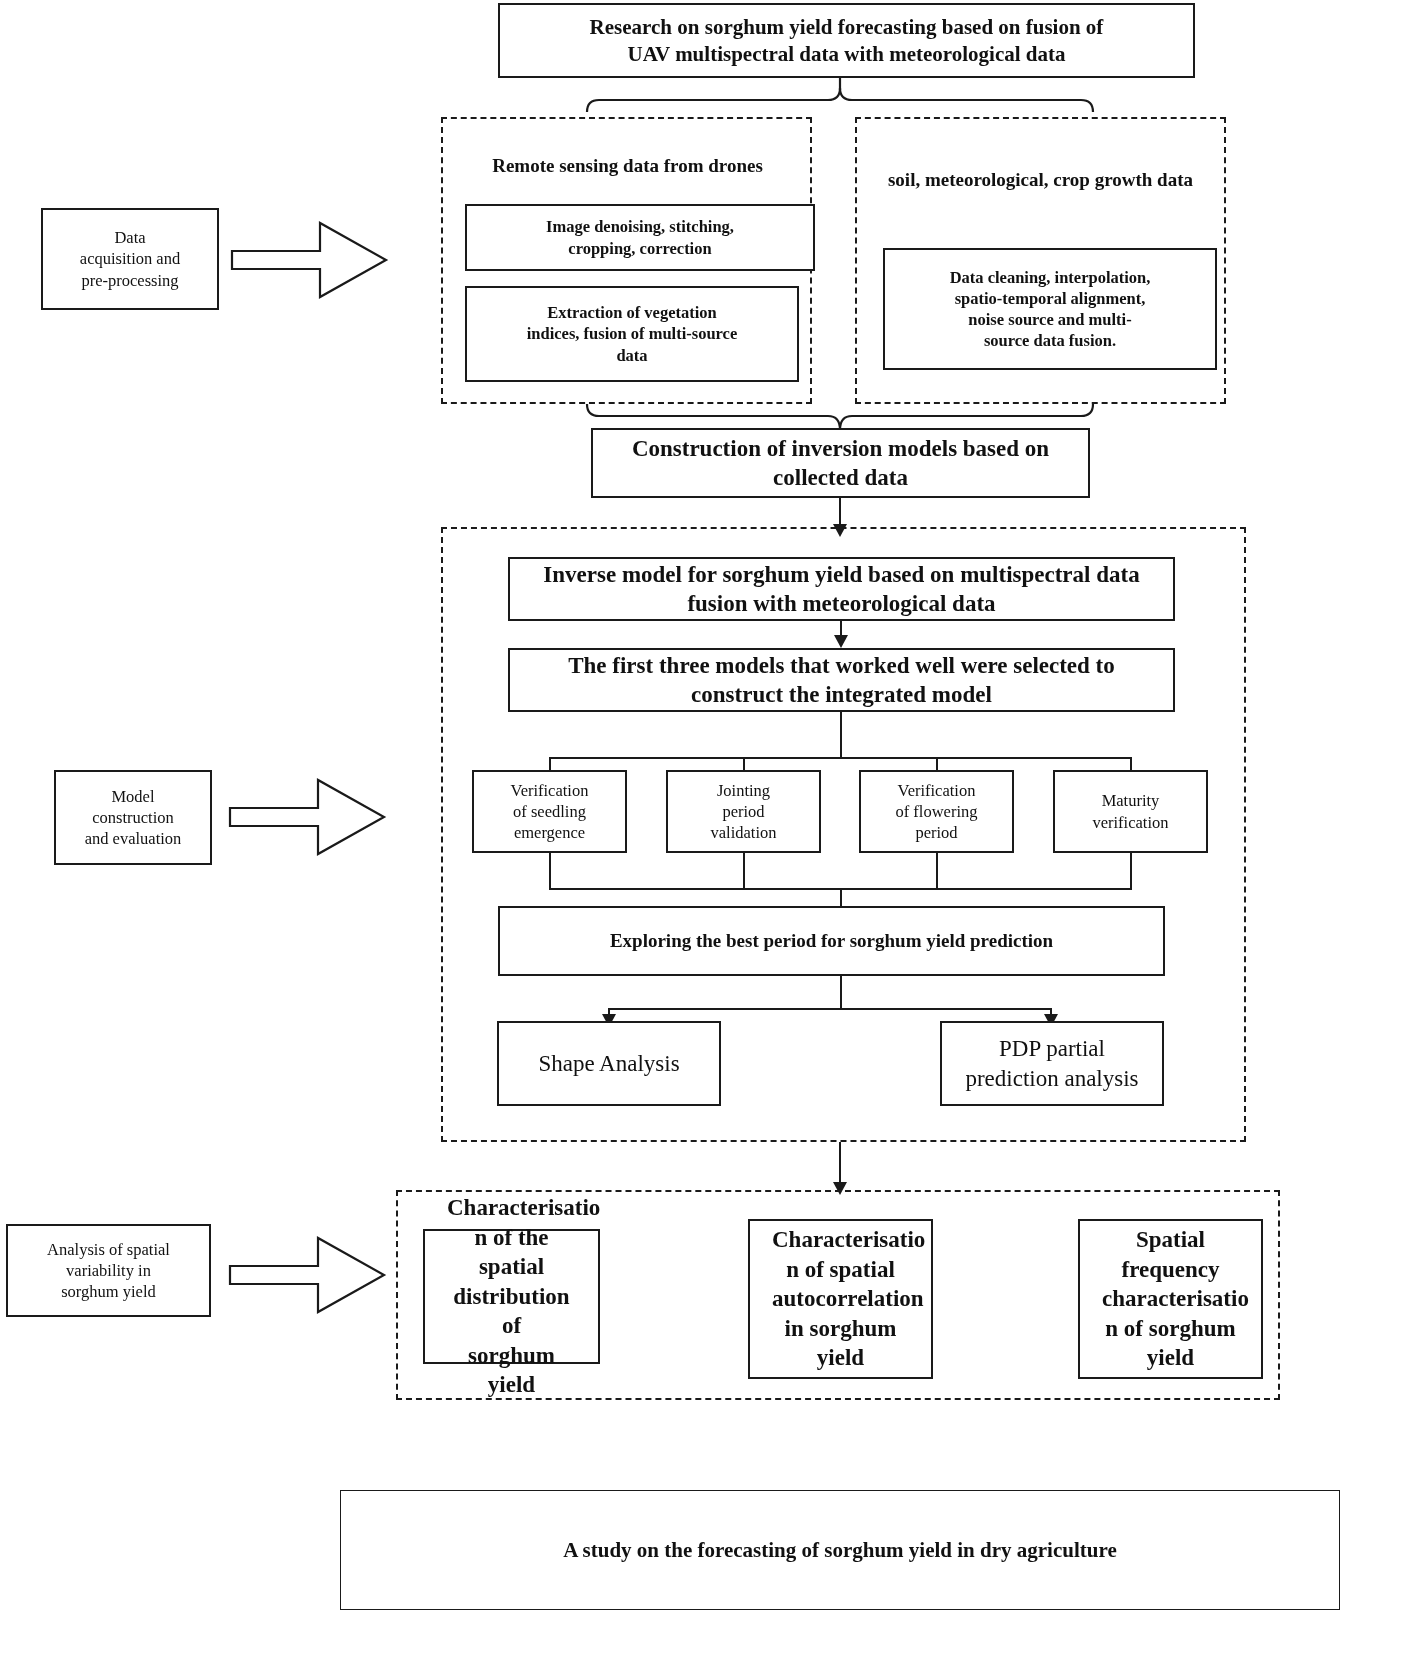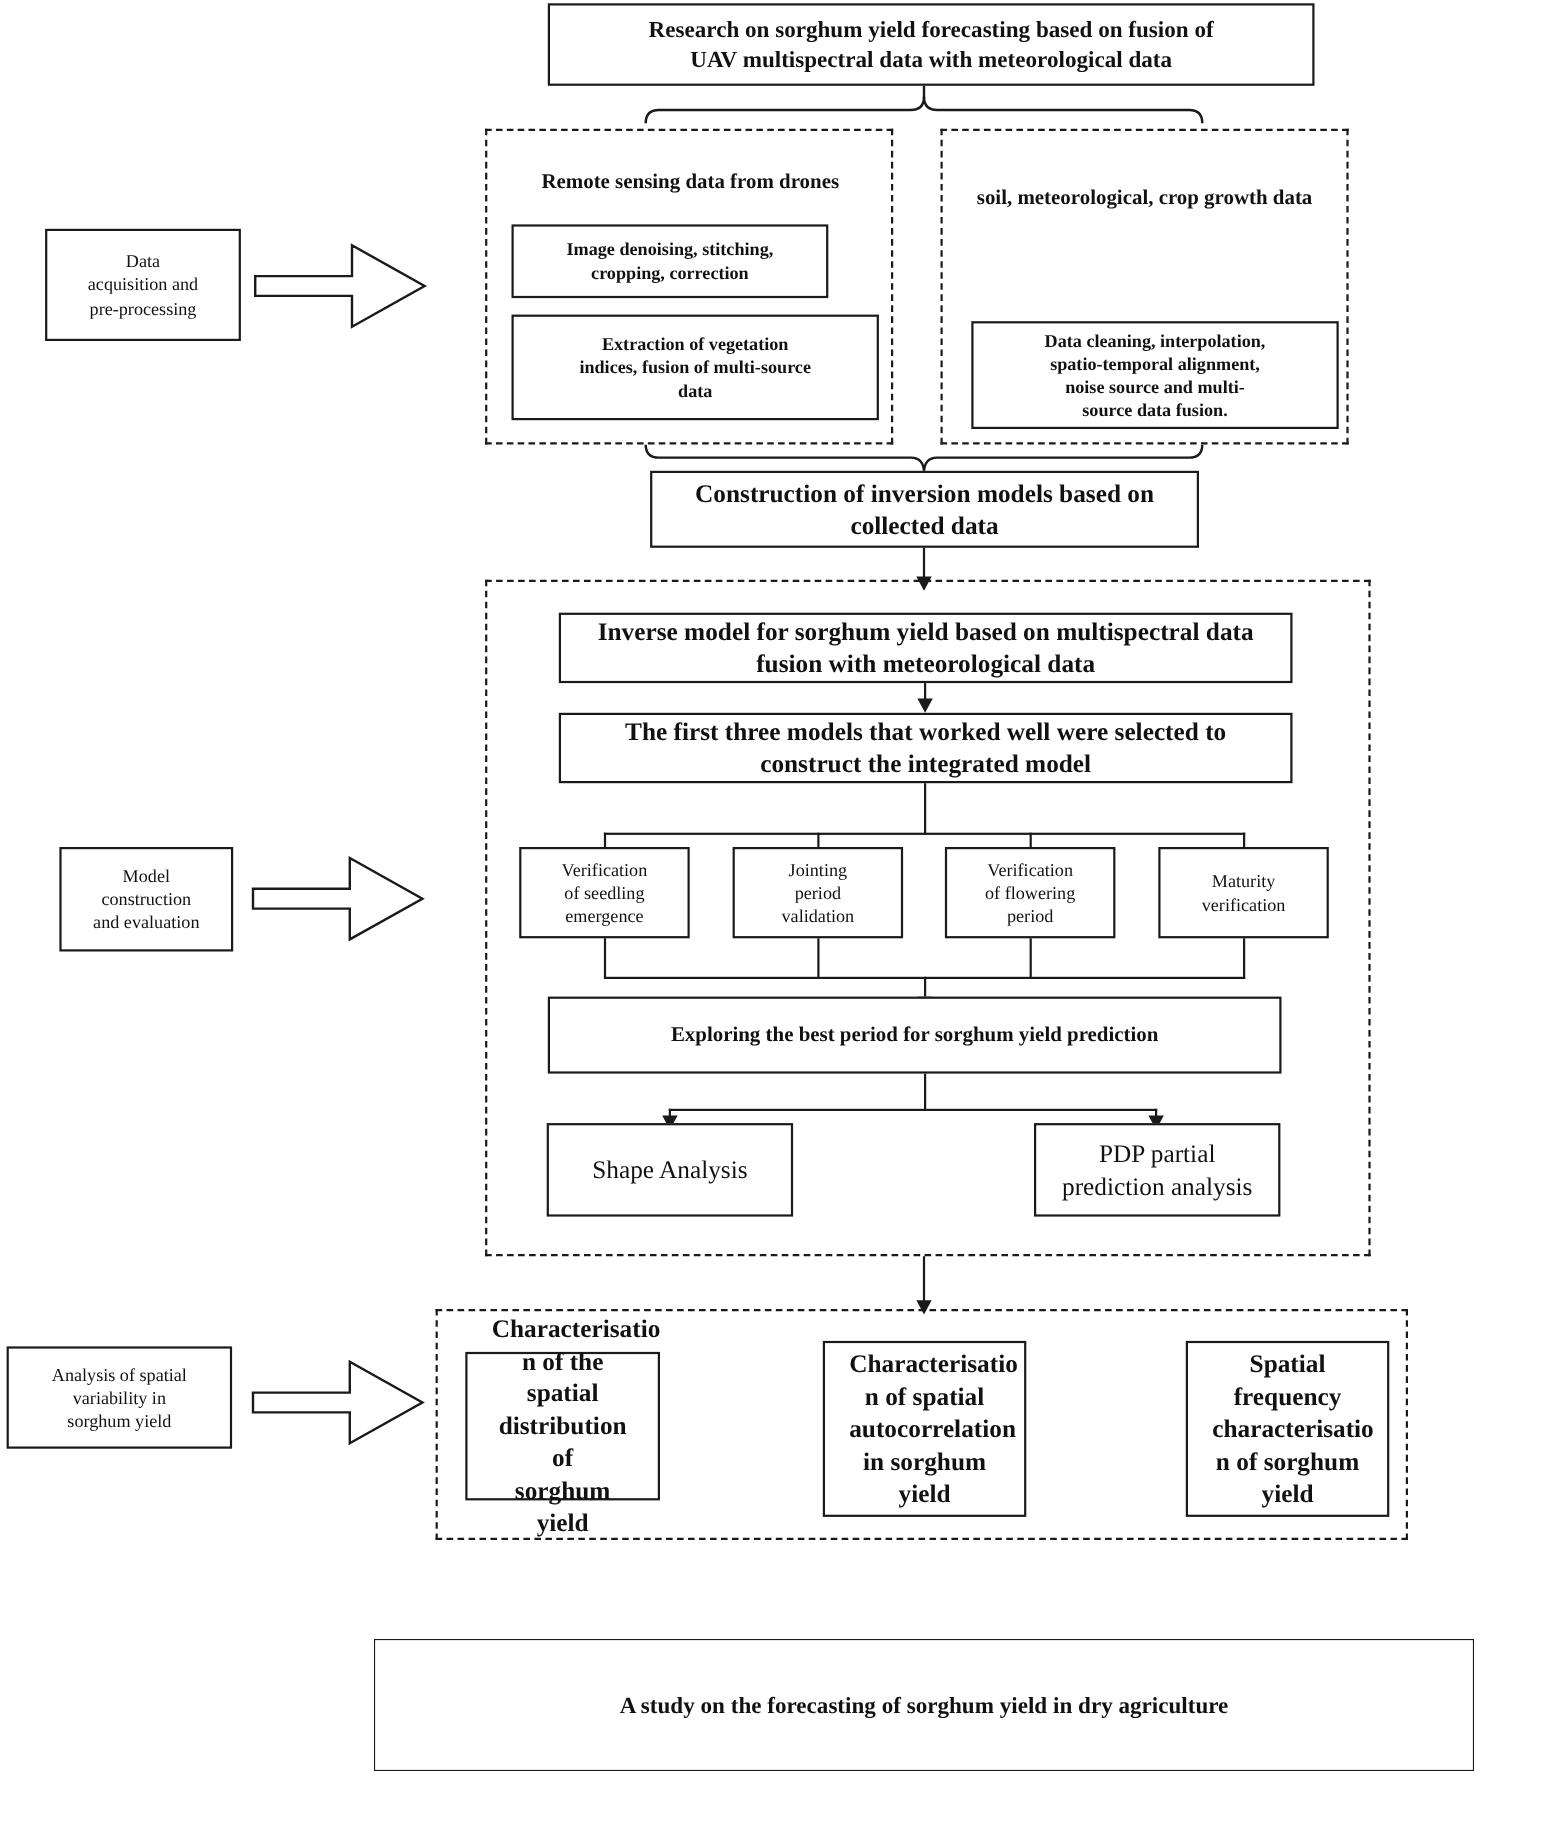--- a/index.html
+++ b/index.html
@@ -113,21 +113,21 @@
 
   <div class="dashed" style="left:441px; top:117px; width:371px; height:287px;"></div>
 
   <div class="plain bold fs18" style="left:460px; top:138px; width:335px; height:56px;">
     <span>
       <span>Remote sensing</span>
       <span>data from drones</span>
     </span>
   </div>
 
-  <div class="box bold fs16" style="left:465px; top:204px; width:288px; height:67px;">
+  <div class="box bold fs16" style="left:465px; top:204px; width:350px; height:67px;">
     <span>
       <span>Image denoising, stitching,</span>
       <span>cropping, correction</span>
     </span>
   </div>
 
   <div class="box bold fs16" style="left:465px; top:286px; width:334px; height:96px;">
     <span>
       <span>Extraction of vegetation</span>
       <span>indices, fusion of multi-source</span>
@@ -138,21 +138,21 @@
   <div class="dashed" style="left:855px; top:117px; width:371px; height:287px;"></div>
 
   <div class="plain bold fs18" style="left:872px; top:138px; width:337px; height:84px;">
     <span>
       <span>soil,</span>
       <span>meteorological,</span>
       <span>crop growth data</span>
     </span>
   </div>
 
-  <div class="box bold fs16" style="left:883px; top:248px; width:334px; height:98px;margin-top:44px;">
+  <div class="box bold fs16" style="left:883px; top:248px; width:334px; height:122px;">
     <span>
       <span>Data cleaning, interpolation,</span>
       <span>spatio-temporal alignment,</span>
       <span>noise source and multi-</span>
       <span>source data fusion.</span>
     </span>
   </div>
 
   <div class="brace" style="left:575px; top:404px; width:530px; height:34px;">
     <svg width="530" height="34" viewBox="0 0 530 34">

